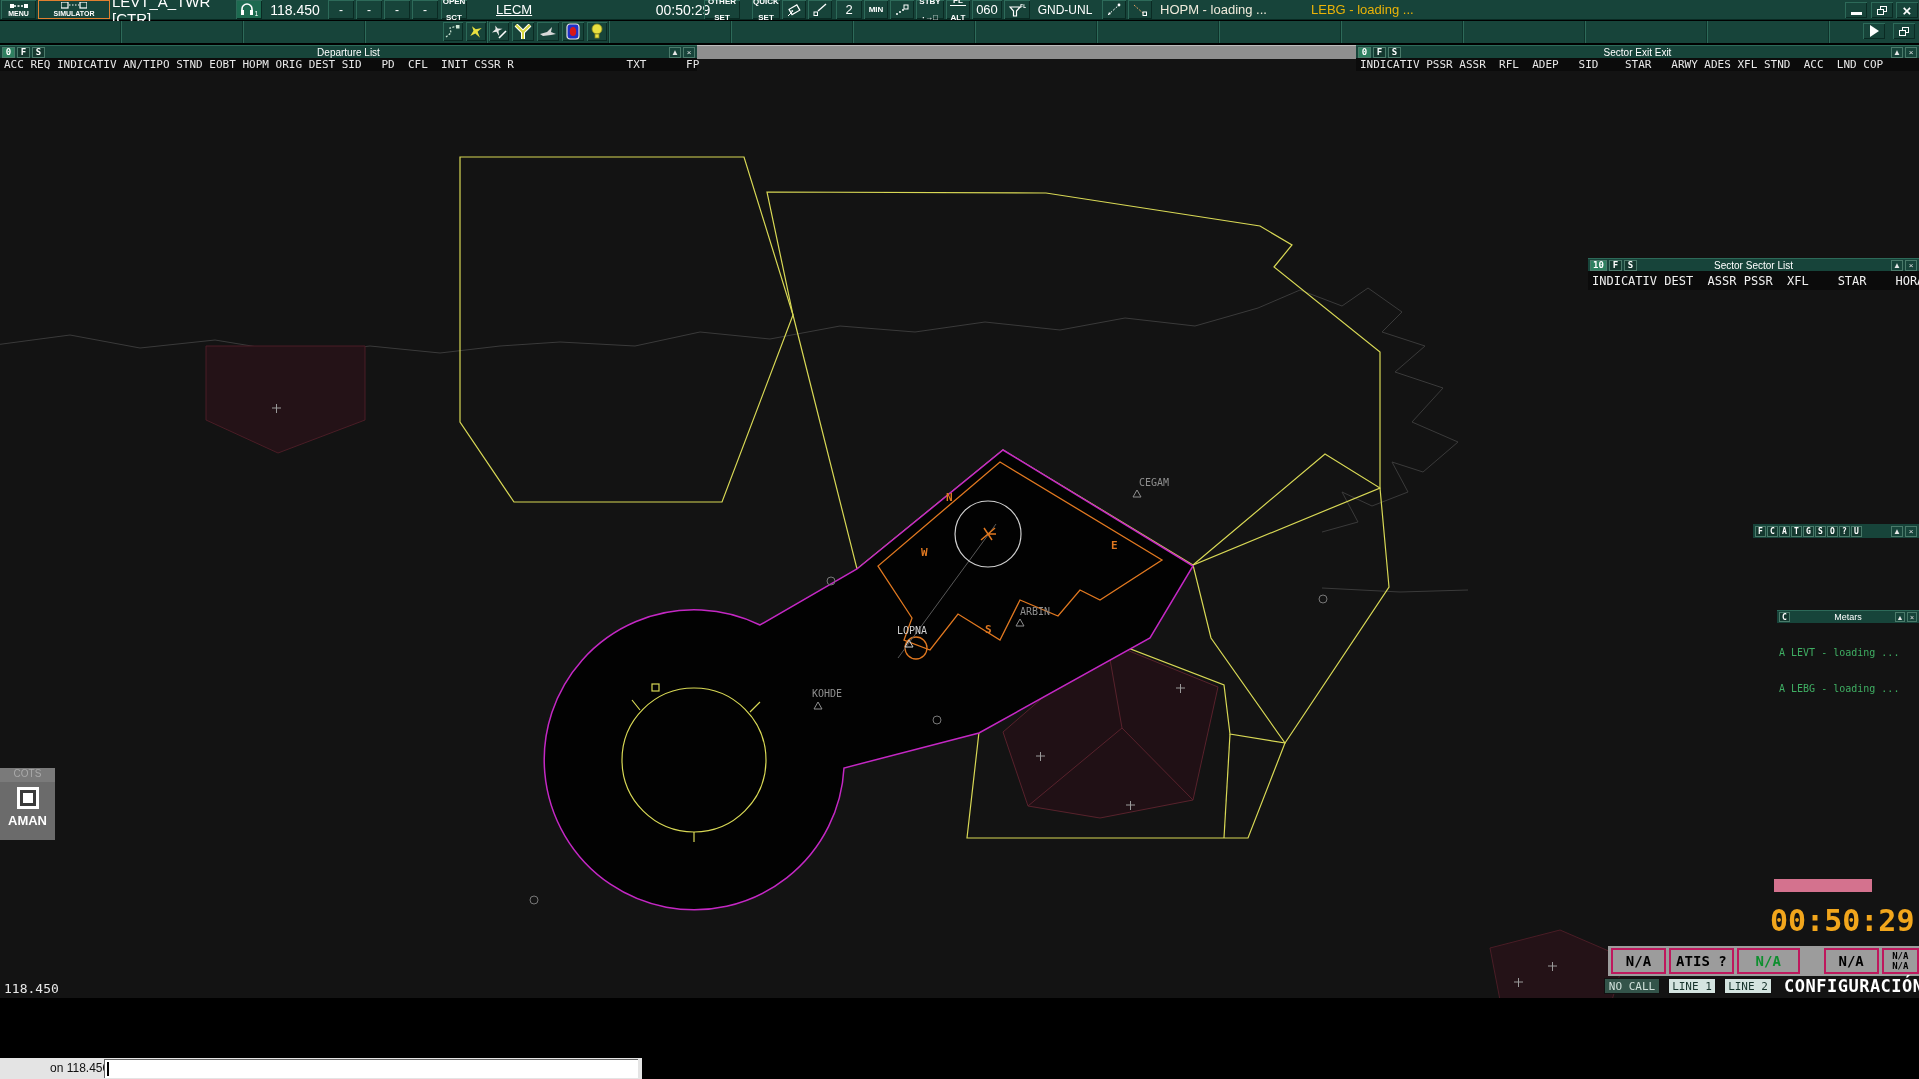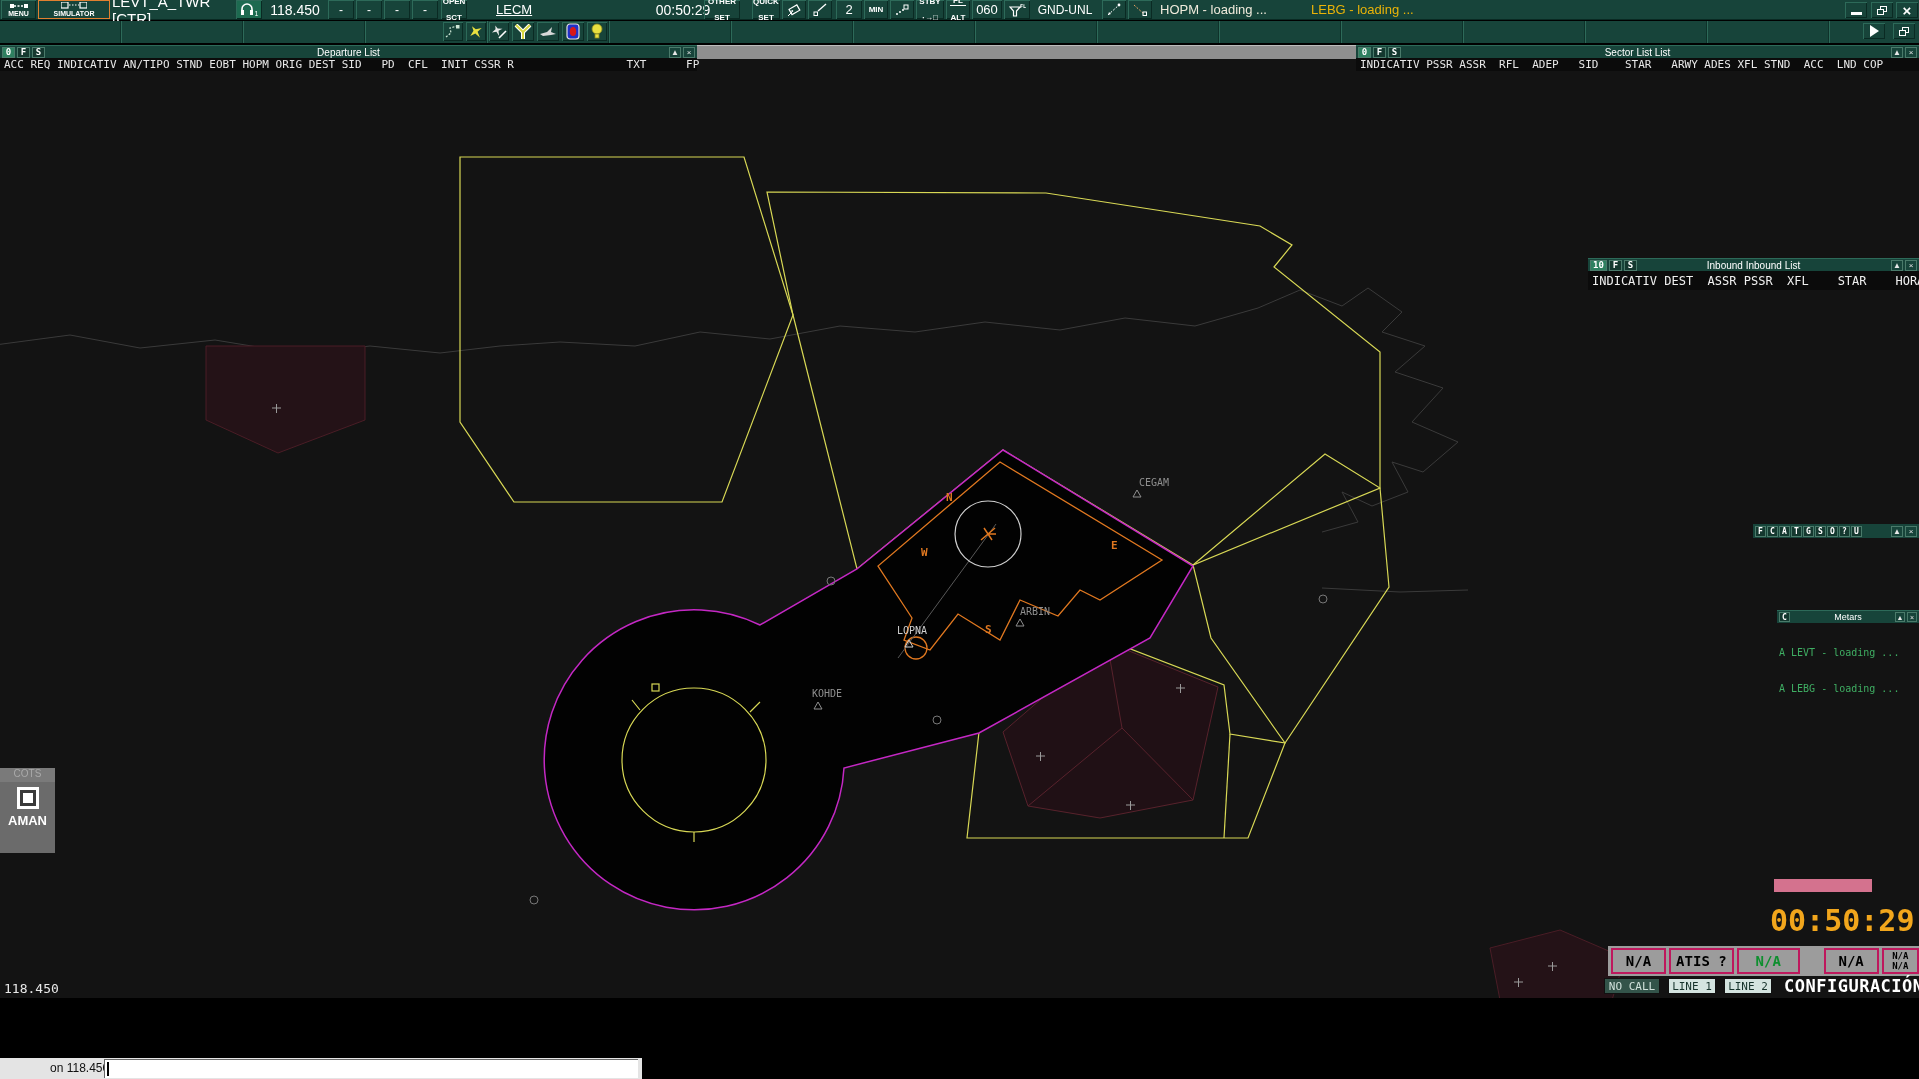--- a/index.html
+++ b/index.html
@@ -73,21 +73,21 @@
              display:flex; align-items:center; font-family:"DejaVu Sans Mono", monospace; }
   .nocall { width:56px; height:16px; background:#33544a; color:#cfe0da; font-size:11px;
             display:flex; align-items:center; justify-content:center; border:1px solid #111; }
   .linebtn { width:48px; height:16px; background:#d4e4e0; color:#16332c; font-size:11px;
              display:flex; align-items:center; justify-content:center;
              border:1px solid #111; margin-left:8px; }
   .configbtn { color:#fff; font-size:17px; font-weight:bold; margin-left:12px;
                font-family:"DejaVu Sans Mono", monospace; letter-spacing:0.5px; }
 
   
-  .cots { position:absolute; left:0; top:768px; width:55px; height:85px;
+  .cots { position:absolute; left:0; top:768px; width:55px; height:72px;
           background:#6b6b6b; z-index:3; }
   .cots .hd { height:14px; background:#7a7a7a; color:#a9a9a9; font-size:10px;
               text-align:center; }
   .cots .chk { width:22px; height:22px; margin:5px auto 0; background:#fff;
                border:3px solid #fff; box-shadow: inset 0 0 0 3px #3a3a3a; }
   .cots .lbl { margin-top:4px; text-align:center; color:#fff; font-weight:bold;
                font-size:13px; }
   .freq-readout { position:absolute; left:4px; top:981px; color:#e8e8e8; font-size:13px;
                   z-index:3; font-family:"DejaVu Sans Mono", monospace; }
 
@@ -390,33 +390,33 @@
   <div class="pbtn">F</div>
   <div class="pbtn">S</div>
   <div class="pwin">
     <div>▲</div>
     <div>×</div>
   </div>
 </div>
 <div class="panel-hdr" style="left:0;top:58px;width:697px;height:13px;font-size:11px;">ACC REQ INDICATIV AN/TIPO STND EOBT HOPM ORIG DEST SID   PD  CFL  INIT CSSR R                 TXT      FP</div>
 
 <div class="panel-title" style="left:1356px;top:45px;width:563px;">
-  <span class="ttl">Sector List List</span>
+  <span class="ttl">Sector Exit Exit</span>
   <div class="pbtn first">0</div>
   <div class="pbtn">F</div>
   <div class="pbtn">S</div>
   <div class="pwin">
     <div>▲</div>
     <div>×</div>
   </div>
 </div>
 <div class="panel-hdr" style="left:1356px;top:58px;width:563px;height:13px;font-size:11px;">INDICATIV PSSR ASSR  RFL  ADEP   SID    STAR   ARWY ADES XFL STND  ACC  LND COP</div>
 
 <div class="panel-title" style="left:1588px;top:258px;width:331px;">
-  <span class="ttl">Inbound Inbound List</span>
+  <span class="ttl">Sector Sector List</span>
   <div class="pbtn first wide">10</div>
   <div class="pbtn">F</div>
   <div class="pbtn">S</div>
   <div class="pwin">
     <div>▲</div>
     <div>×</div>
   </div>
 </div>
 <div class="panel-hdr" style="left:1588px;top:271px;width:331px;height:19px;font-size:12px;color:#f0f0f0;">INDICATIV DEST  ASSR PSSR  XFL    STAR    HORA</div>
 

